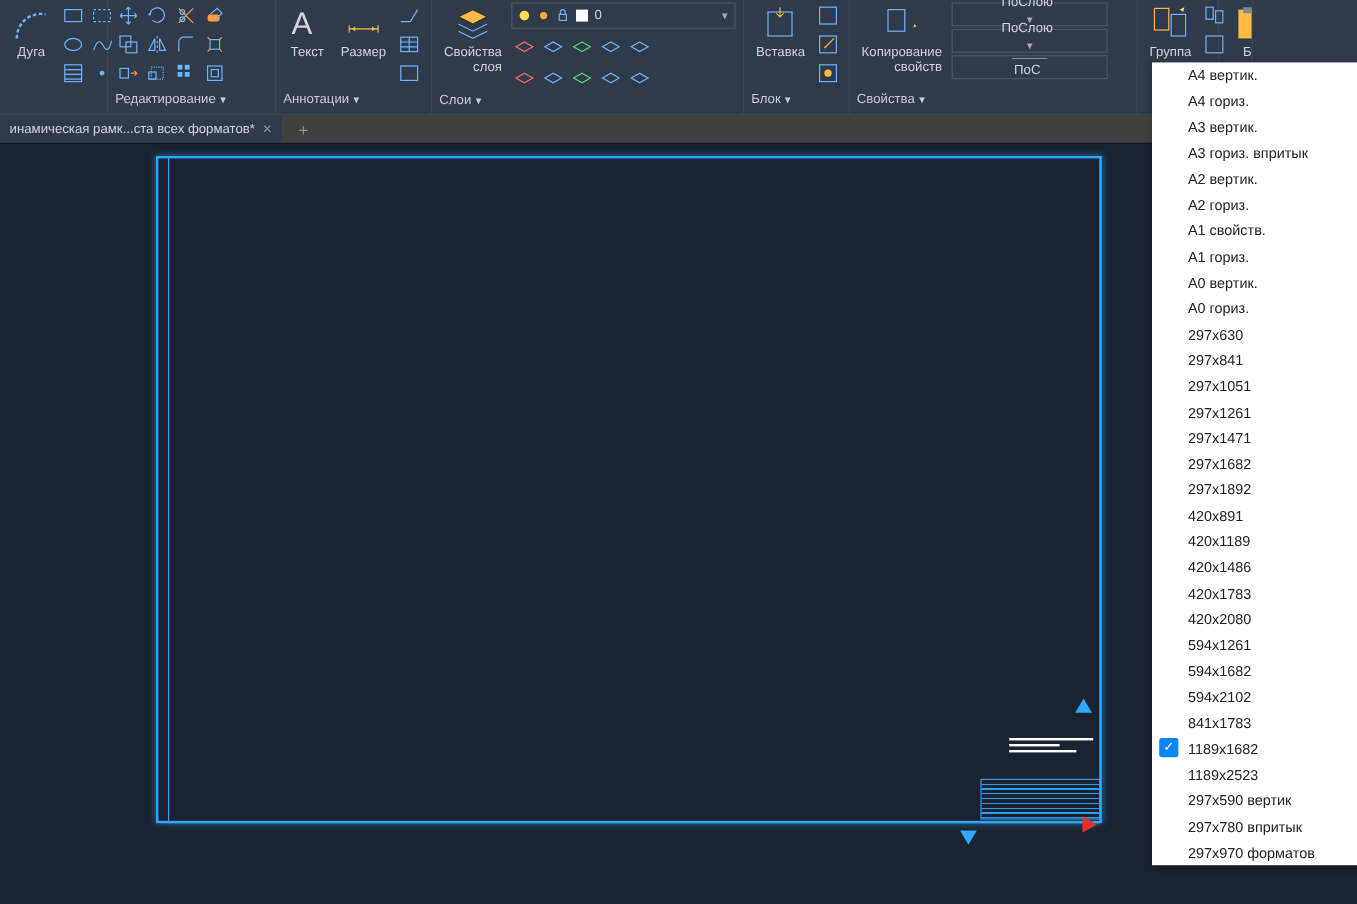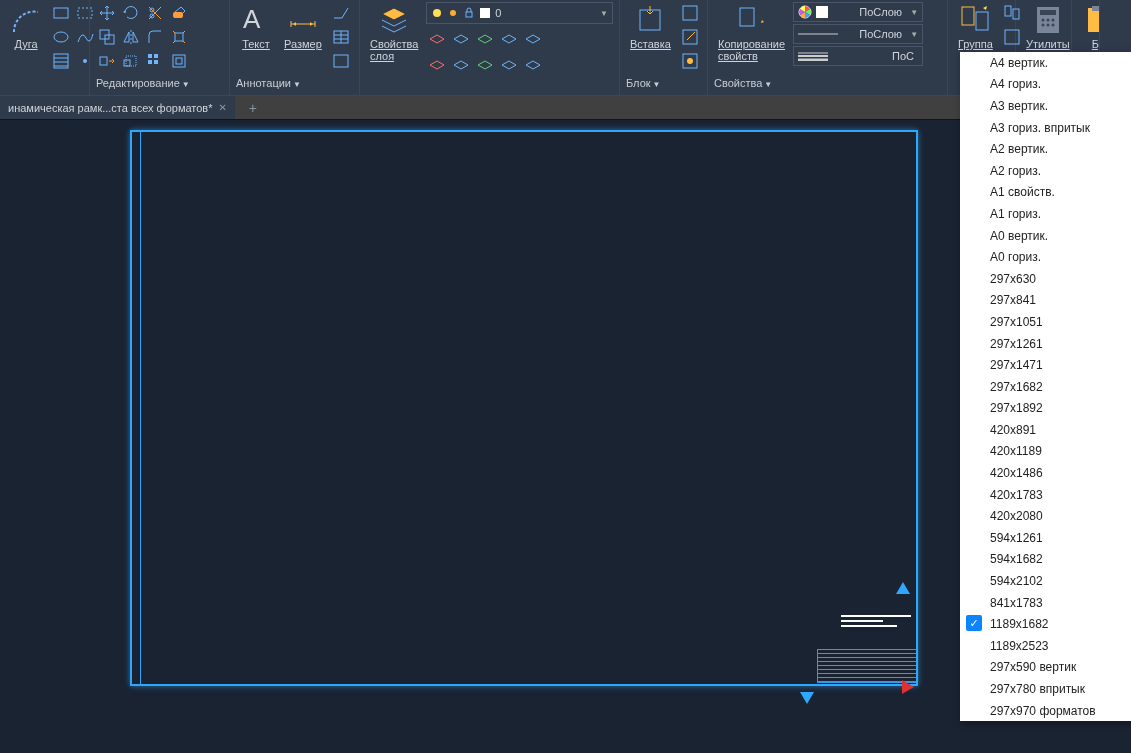--- a/index.html
+++ b/index.html
@@ -7,33 +7,33 @@
 
   
   .ribbon { display: flex; height: 96px; background: #2f3a4a; border-bottom: 1px solid #3a4556; }
   .panel { display: flex; flex-direction: column; border-right: 1px solid #3a4556; padding: 2px 6px 0 6px; }
   .panel-body { flex: 1; display: flex; gap: 4px; align-items: flex-start; }
   .panel-title { height: 20px; font-size: 11px; color: #c8ccd3; padding-top: 2px; }
   .panel-title .arrow { font-size: 8px; margin-left: 2px; color: #c8ccd3; }
 
   .big-btn { display: flex; flex-direction: column; align-items: center; gap: 2px; padding: 2px 4px; cursor: pointer; }
   .big-btn svg, .big-btn .icon { width: 32px; height: 32px; }
-  .big-btn-label { font-size: 11px; color: #d0d4db; text-align: left; line-height: 12px; white-space: pre; text-decoration: underline; }
+  .big-btn-label { font-size: 11px; color: #d0d4db; text-align: right; line-height: 12px; white-space: pre; }
 
   .icon-grid { display: flex; flex-direction: column; gap: 2px; }
   .icon-row { display: flex; gap: 2px; }
   .small-icon { width: 22px; height: 22px; display: flex; align-items: center; justify-content: center; cursor: pointer; }
   .small-icon svg { width: 18px; height: 18px; }
 
   .layer-stack { display: flex; flex-direction: column; gap: 4px; flex: 1; min-width: 150px; }
   .layer-combo { height: 22px; background: #2f3a4a; border: 1px solid #4a5568; display: flex; align-items: center; padding: 0 4px; gap: 4px; font-size: 11px; cursor: pointer; }
   .layer-combo .sw { width: 12px; height: 12px; flex-shrink:0; }
 
   .prop-stack { display: flex; flex-direction: column; gap: 2px; min-width: 130px; }
-  .prop-combo { height: 20px; background: #2f3a4a; border: 1px solid #4a5568; display: flex; align-items: center; padding: 0 4px; gap: 4px; font-size: 11px; justify-content: flex-end; cursor:pointer; }
+  .prop-combo { height: 20px; background: #2f3a4a; border: 1px solid #4a5568; display: flex; align-items: center; padding: 0 4px; gap: 4px; font-size: 11px; justify-content: flex-end; cursor:pointer;flex-direction:column; }
   .prop-combo .txt { flex:1; text-align: right; padding-right: 4px; }
   .prop-combo .dd { font-size: 8px; color:#aaa; }
 
   
   .tabstrip { height: 24px; background: #404040; display: flex; align-items: stretch; border-bottom: 1px solid #0f1520; }
   .tab { display: flex; align-items: center; padding: 0 8px; background: #2f3a4a; font-size: 11px; color: #d0d4db; gap: 6px; cursor: pointer; }
   .tab .close { color: #8a94a3; font-size: 10px; cursor: pointer; }
   .newtab { width: 24px; display:flex; align-items:center; justify-content:center; color:#8a94a3; font-size:14px; cursor:pointer; margin-left:6px; border-radius:2px;}
 
   
@@ -320,20 +320,21 @@
               </svg>
             </div>
           <div class="small-icon">
               <svg>
                 <path d="M2 9l7-4 7 4-7 4z" stroke="#6fb4ff" fill="none"></path>
               </svg>
             </div>
         </div>
       </div>
     </div>
+    <div class="panel-title"><span>Слои</span><span class="arrow">▼</span></div>
   </div>
 
   <div class="panel" style="width:88px">
     <div class="panel-body">
       <div class="big-btn">
         <svg>
             <rect x="6" y="6" width="20" height="20" stroke="#6fb4ff" fill="none"></rect>
             <path d="M16 2v8m-3-3 3 3 3-3" stroke="#ffbb44"></path>
           </svg>
         <span class="big-btn-label">Вставка</span>
@@ -438,38 +439,20 @@
               <svg>
                 <rect x="2" y="2" width="14" height="14" stroke="#6fb4ff" fill="none"></rect>
               </svg>
             </div>
           </div>
       </div>
     </div>
     <div class="panel-title"></div>
   </div>
 
-  <div class="panel" style="width:56px">
-    <div class="panel-body">
-      <div class="big-btn">
-        <svg>
-            <rect x="5" y="3" width="22" height="26" fill="#7a8599"></rect>
-            <rect x="8" y="6" width="16" height="5" fill="#3a4556"></rect>
-            <circle cx="11" cy="16" r="1.5" fill="#3a4556"></circle>
-            <circle cx="16" cy="16" r="1.5" fill="#3a4556"></circle>
-            <circle cx="21" cy="16" r="1.5" fill="#3a4556"></circle>
-            <circle cx="11" cy="21" r="1.5" fill="#3a4556"></circle>
-            <circle cx="16" cy="21" r="1.5" fill="#3a4556"></circle>
-            <circle cx="21" cy="21" r="1.5" fill="#3a4556"></circle>
-          </svg>
-        <span class="big-btn-label">Утилиты</span>
-      </div>
-    </div>
-    <div class="panel-title"></div>
-  </div>
 
   <div class="panel" style="width:28px; overflow:hidden">
     <div class="panel-body">
       <div class="big-btn">
         <svg>
             <rect x="6" y="4" width="18" height="24" fill="#ffbb44"></rect>
             <rect x="10" y="2" width="10" height="5" fill="#7a8599"></rect>
           </svg>
         <span class="big-btn-label">Бу</span>
       </div>

